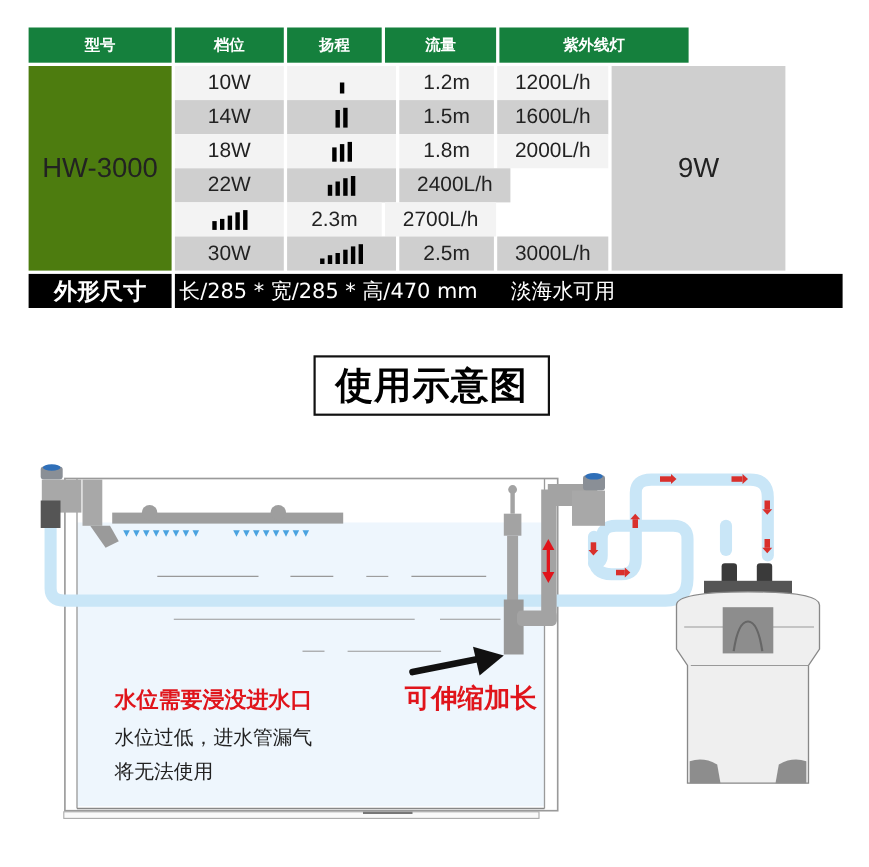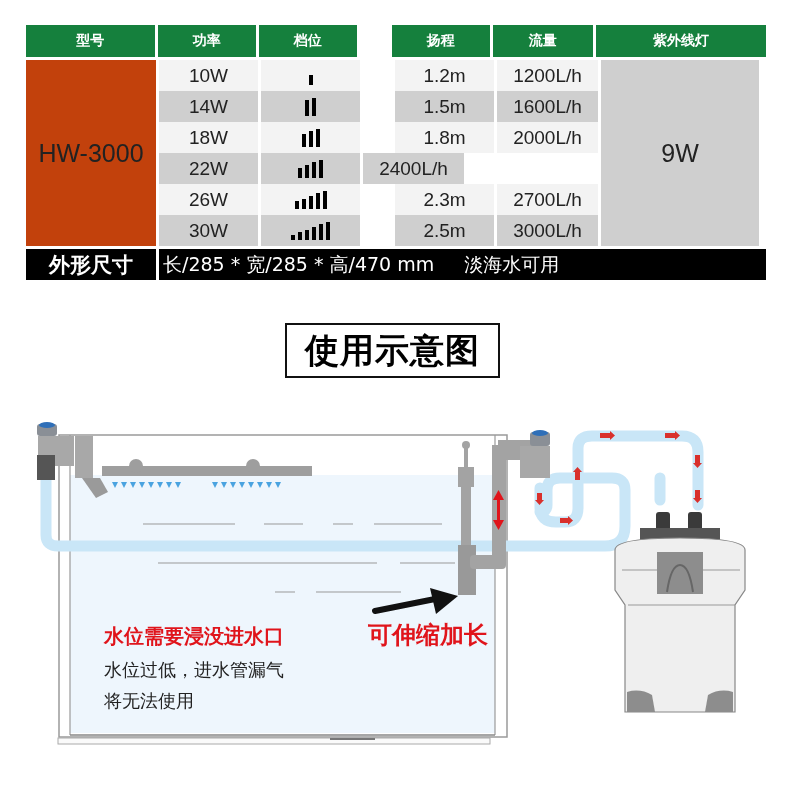--- a/index.html
+++ b/index.html
@@ -2,23 +2,23 @@
 <html><head>
 <meta charset="utf-8">
 <style>
   * { margin:0; padding:0; box-sizing:border-box; }
   body { width:790px; height:788px; background:#ffffff; font-family:"Liberation Sans","DejaVu Sans",sans-serif; position:relative; overflow:hidden; }
   .spec-table { position:absolute; left:26px; top:25px; width:740px; }
   .row { display:flex; height:32px; }
   .hdr .cell { background:#15803d; color:#fff; font-weight:bold; font-size:14px; font-family:"DejaVu Sans",sans-serif; }
   .cell { display:flex; align-items:center; justify-content:center; margin-right:3px; color:#222; }
   .cell:last-child { margin-right:0; }
-  .c0 { width:130px; } .c1 { width:99px; } .c2 { width:99px; } .c3 { width:99px;margin-left:32px; } .c4 { width:101px; } .c5 { width:172px; }
+  .c0 { width:130px; } .c1 { width:99px; } .c2 { width:99px; } .c3 { width:86px; } .c4 { width:101px; } .c5 { width:172px; }
   .body-block { display:flex; margin-top:3px; height:186px; }
-  .model-cell { width:130px; background:#c2410c; margin-right:3px; display:flex; align-items:center; justify-content:center; font-size:25px; color:#222; }
+  .model-cell { width:130px; background:#4d7c0f; margin-right:3px; display:flex; align-items:center; justify-content:center; font-size:25px; color:#222; }
   .uv-cell { width:158px; background:#cfcfcf; display:flex; align-items:center; justify-content:center; font-size:25px; color:#222; }
   .mid-rows { display:flex; flex-direction:column; margin-right:3px; }
   .mrow { display:flex; height:31px; }
   .mrow .cell { font-size:19px; height:31px; }
   .mrow.light .cell { background:#f3f3f3; }
   .mrow.dark .cell { background:#cfcfcf; }
   .bars { display:flex; align-items:flex-end; gap:3px; height:18px; }
   .bar { width:4px; background:#000; }
   .footer-row { display:flex; margin-top:3px; height:31px; }
   .footer-row .lbl { width:130px; background:#000; color:#fff; font-weight:bold; font-size:21px; font-family:"DejaVu Sans",sans-serif; display:flex; align-items:center; justify-content:center; margin-right:3px; }
@@ -31,21 +31,20 @@
   .note-black1 { left:104px; top:658px; font-size:18px; color:#222; }
   .note-black2 { left:104px; top:689px; font-size:18px; color:#222; }
   .note-ext { left:368px; top:619px; font-size:24px; font-weight:bold; color:#e0141b; }
 </style>
 </head>
 <body>
 
 <div class="spec-table">
   <div class="row hdr">
     <div class="cell c0">型号</div>
-    <div class="cell c1">功率</div>
     <div class="cell c2">档位</div>
     <div class="cell c3">扬程</div>
     <div class="cell c4">流量</div>
     <div class="cell c5">紫外线灯</div>
   </div>
 
   <div class="body-block">
     <div class="model-cell">HW-3000</div>
     <div class="mid-rows">
       <div class="mrow light">
@@ -87,21 +86,20 @@
             <div class="bars">
               <div class="bar" style="height: 9.9px;"></div>
               <div class="bar" style="height: 12.6px;"></div>
               <div class="bar" style="height: 15.3px;"></div>
               <div class="bar" style="height: 18px;"></div>
             </div>
           </div>
         <div class="cell c4">2400L/h</div>
       </div>
       <div class="mrow light">
-        <div class="cell c1">26W</div>
         <div class="cell c2">
             <div class="bars">
               <div class="bar" style="height: 7.2px;"></div>
               <div class="bar" style="height: 9.9px;"></div>
               <div class="bar" style="height: 12.6px;"></div>
               <div class="bar" style="height: 15.3px;"></div>
               <div class="bar" style="height: 18px;"></div>
             </div>
           </div>
         <div class="cell c3">2.3m</div>

